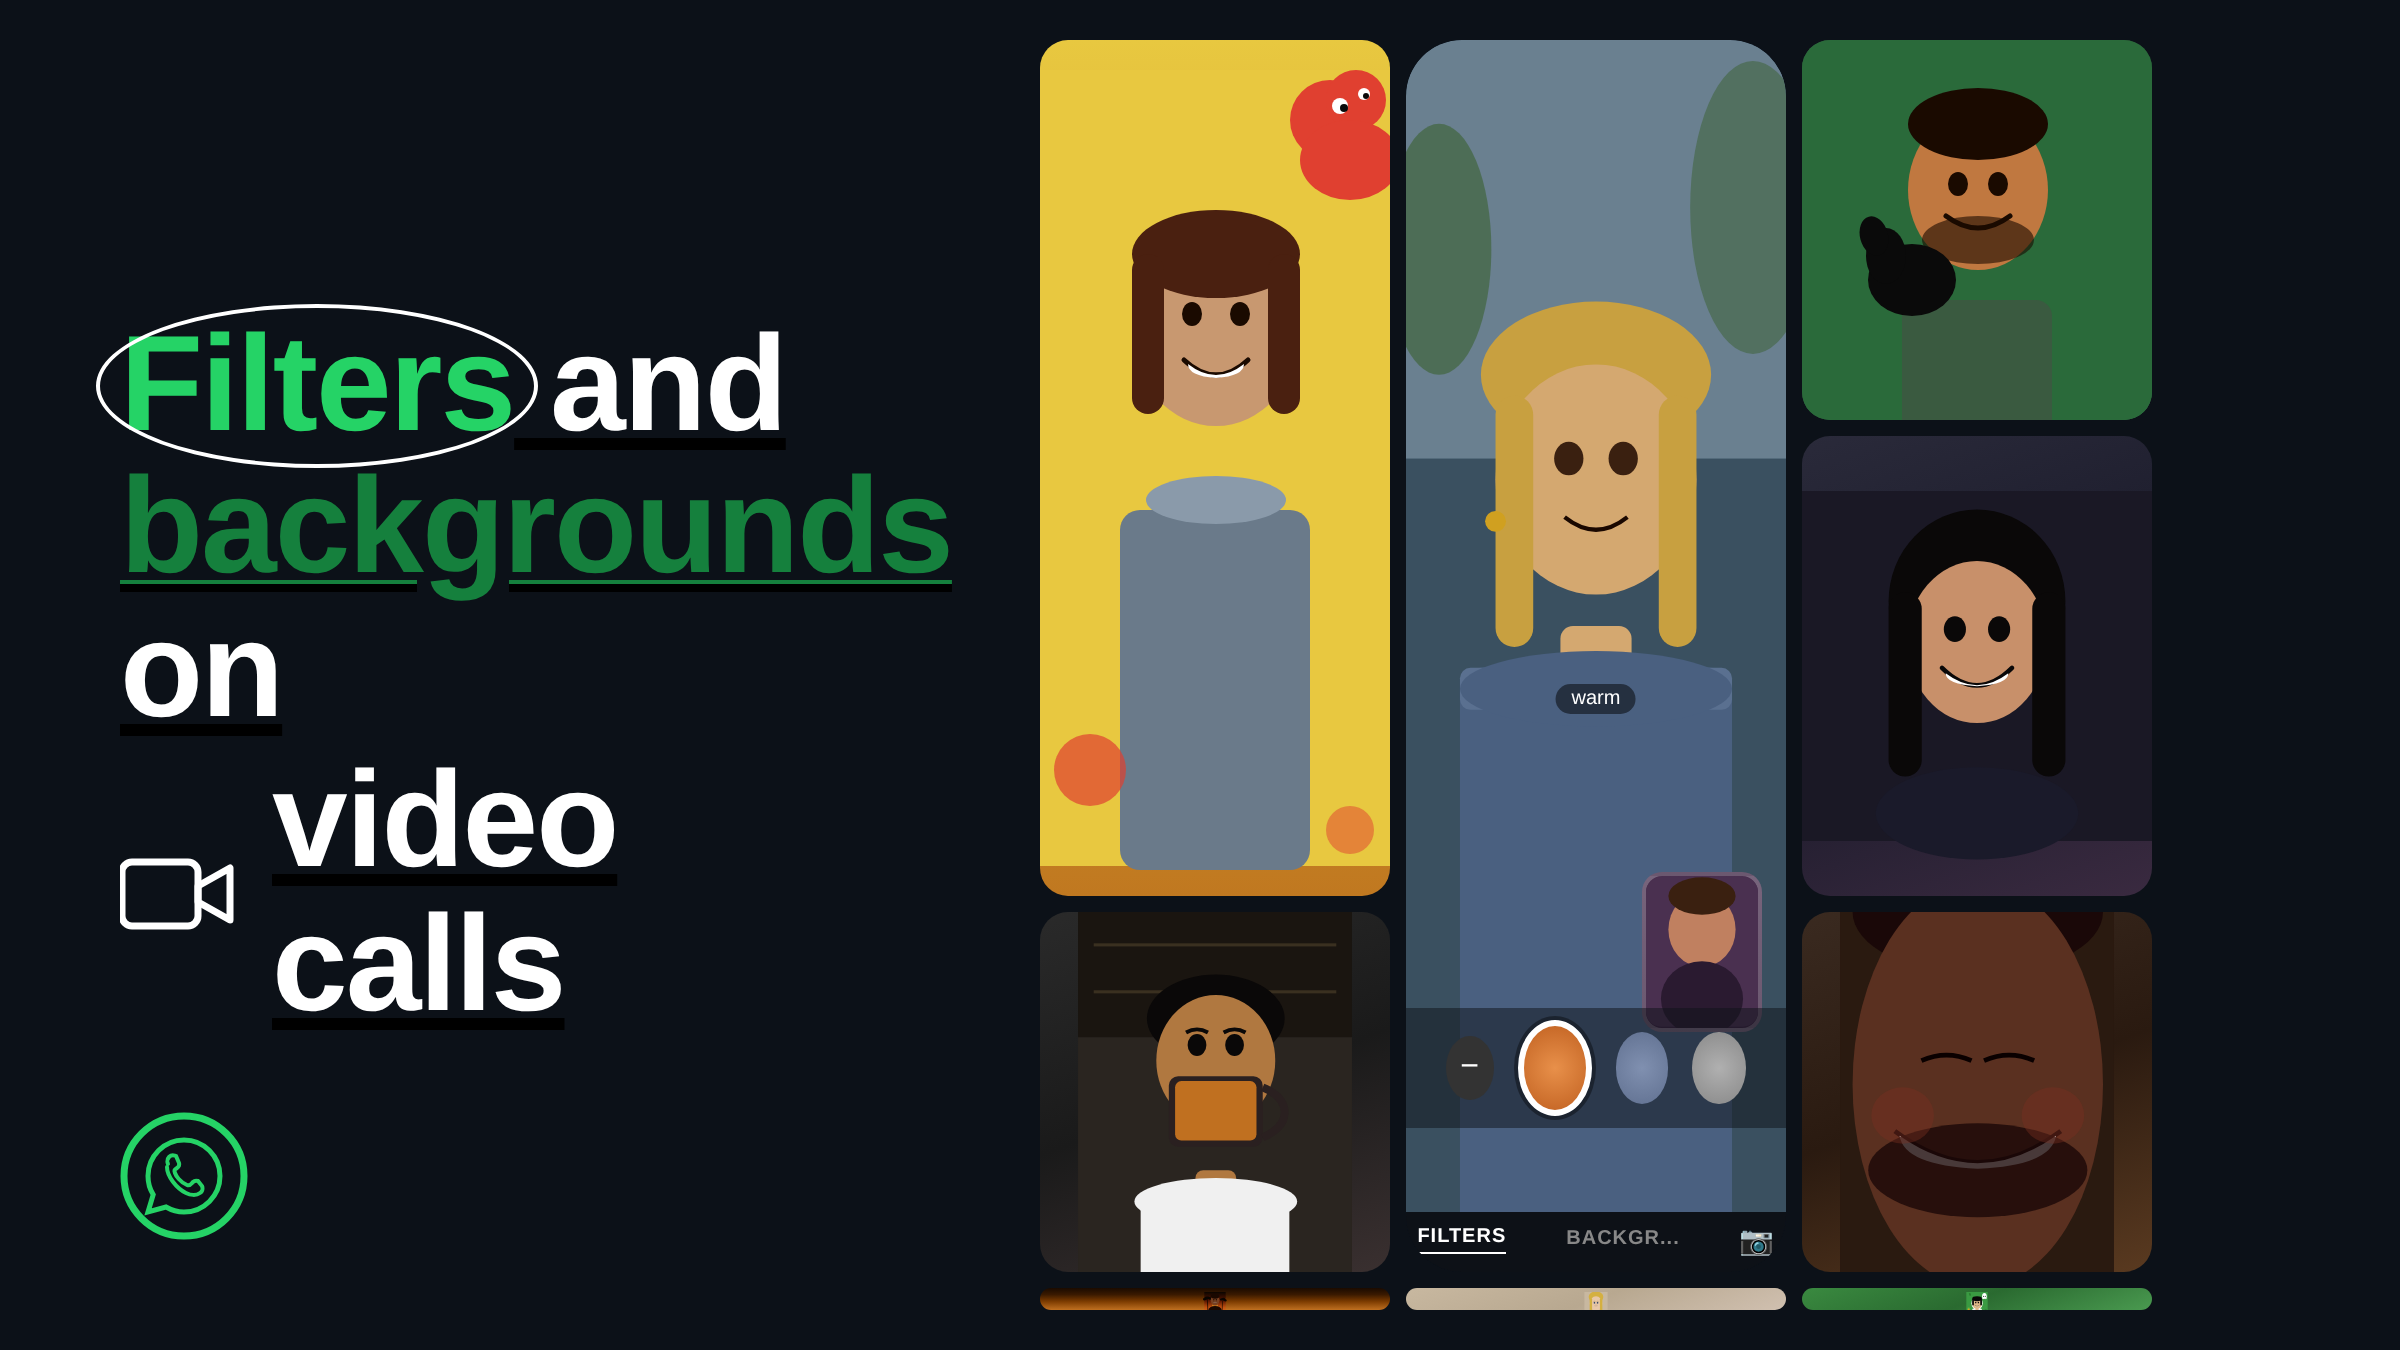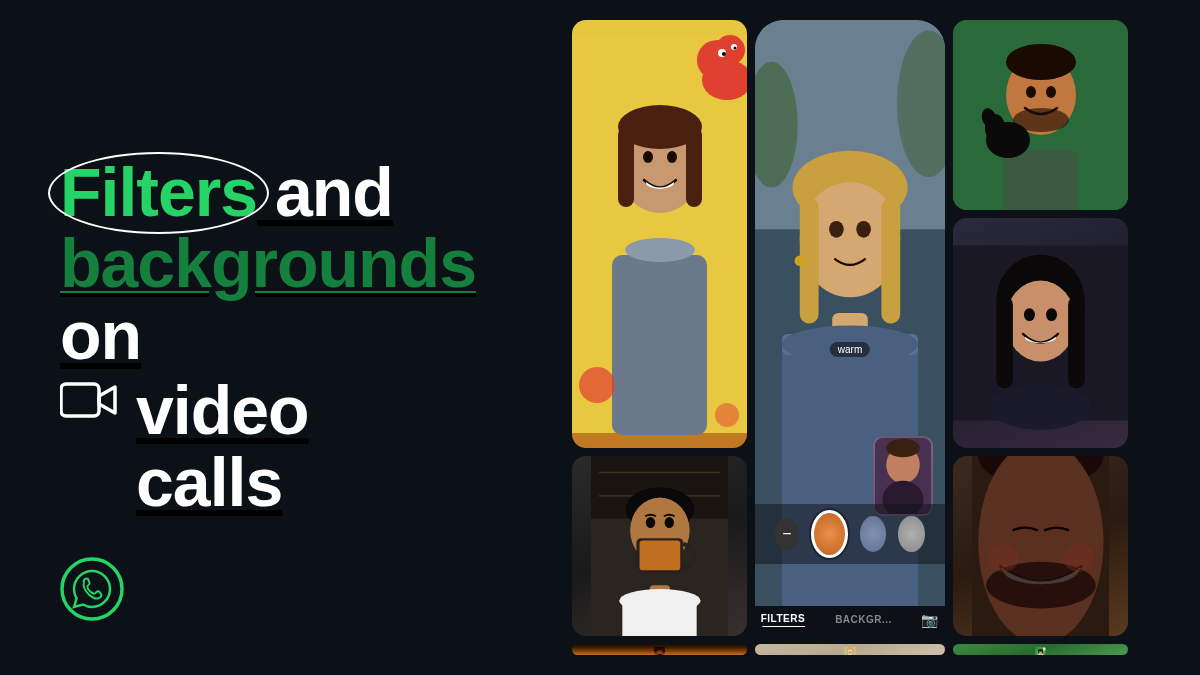--- a/index.html
+++ b/index.html
@@ -64,21 +64,21 @@
 
     .backgrounds-word {
       color: #15803d;
       text-decoration: underline;
       text-decoration-thickness: 2px;
       text-underline-offset: 4px;
     }
 
     .video-calls-line {
       display: flex;
-      align-items: flex-start;
+      align-items: center;
       gap: 14px;
       margin-top: 4px;
     }
 
     .video-icon {
       display: flex;
       align-items: center;
     }
 
     .video-icon svg {
@@ -96,21 +96,20 @@
       width: 64px;
       height: 64px;
     }
 
     
     .right-panel {
       flex: 1;
       height: 100%;
       display: flex;
       align-items: center;
-      justify-content: center;
       padding: 20px 20px 20px 0;
       position: relative;
       z-index: 2;
     }
 
     .grid-container {
       display: grid;
       grid-template-columns: 175px 190px 175px;
       grid-template-rows: 190px 230px 180px;
       gap: 8px;

